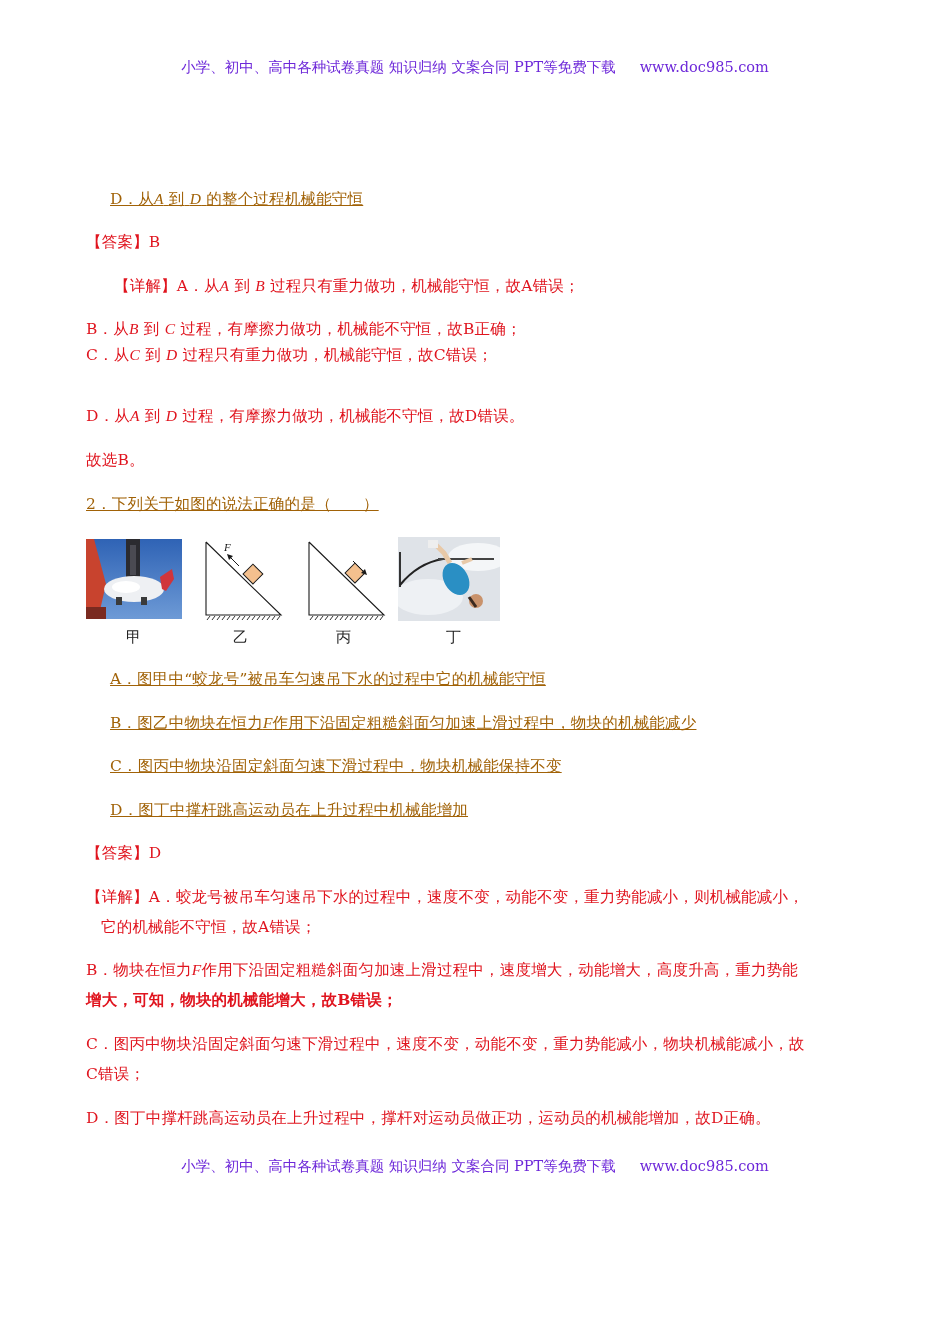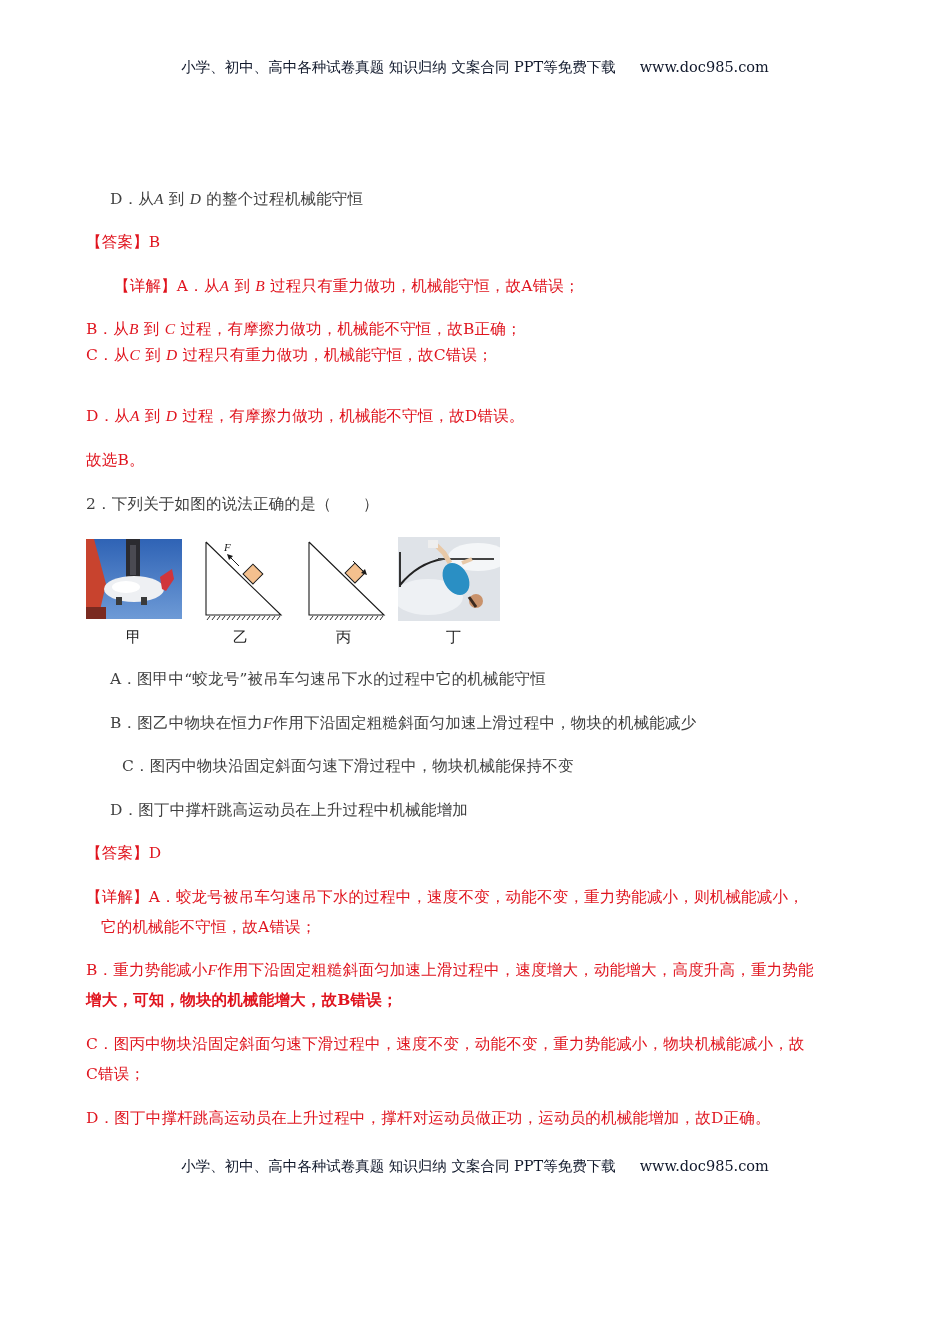--- a/index.html
+++ b/index.html
@@ -1,22 +1,22 @@
 <!DOCTYPE html>
 <html><head>
 <meta charset="utf-8">
 <style>
   html, body { margin: 0; padding: 0; background: #ffffff; }
   body { width: 950px; height: 1344px; position: relative; overflow: hidden;
          font-family: "DejaVu Serif", "Liberation Serif", serif; color: #1a1a1a; }
-  .hdr { position: absolute; left: 0; width: 950px; text-align: center; font-size: 14.5px; color: #0f172a; }
+  .hdr { position: absolute; left: 0; width: 950px; text-align: center; font-size: 14.5px; color: #6d28d9; }
   .hdr .url { margin-left: 24px; }
   .line { position: absolute; font-size: 15.5px; white-space: nowrap; letter-spacing: 0.2px; }
   .red { color: #e0141e; }
-  .blk { color: #404040; }
+  .blk { color: #a16207; text-decoration: underline; }
   i.v { font-style: italic; font-family: "Liberation Serif", serif; }
   .fig { position: absolute; }
   .cap { position: absolute; font-size: 15px; color: #222; }
 </style>
 </head>
 <body>
 
 <div class="hdr" style="top:58px;">
   <span>小学、初中、高中各种试卷真题  知识归纳  文案合同  PPT等免费下载</span><span class="url">www.doc985.com</span>
 </div>
@@ -135,36 +135,36 @@
   <path d="M71,60 L78,70" stroke="#3b2a20" stroke-width="3"></path>
 </svg>
 <div class="cap" style="left:446px; top:628px;">丁</div>
 
 <div class="line blk" style="left:110px; top:669px;text-align:center;">
   <span>A．图甲中“蛟龙号”被吊车匀速吊下水的过程中它的机械能守恒</span>
 </div>
 <div class="line blk" style="left:110px; top:713px;">
   <span>B．图乙中物块在恒力</span><i class="v">F</i><span>作用下沿固定粗糙斜面匀加速上滑过程中，物块的机械能减少</span>
 </div>
-<div class="line blk" style="left:110px; top:756px;margin-left:12px;">
+<div class="line blk" style="left:110px; top:756px;">
   <span>C．图丙中物块沿固定斜面匀速下滑过程中，物块机械能保持不变</span>
 </div>
 <div class="line blk" style="left:110px; top:800px;">
   <span>D．图丁中撑杆跳高运动员在上升过程中机械能增加</span>
 </div>
 
 <div class="line red" style="left:86px; top:843px;">
   <span>【答案】</span><span>D</span>
 </div>
 
 <div class="line red" style="left:86px; top:887px;">【详解】A．蛟龙号被吊车匀速吊下水的过程中，速度不变，动能不变，重力势能减小，则机械能减小，</div>
 <div class="line red" style="left:86px; top:917px;margin-left:15px;">它的机械能不守恒，故A错误；</div>
 
 <div class="line red" style="left:86px; top:960px;">
-  <span>B．重力势能减小</span><i class="v">F</i><span>作用下沿固定粗糙斜面匀加速上滑过程中，速度增大，动能增大，高度升高，重力势能</span>
+  <span>B．物块在恒力</span><i class="v">F</i><span>作用下沿固定粗糙斜面匀加速上滑过程中，速度增大，动能增大，高度升高，重力势能</span>
 </div>
 <div class="line red" style="left:86px; top:990px;font-weight:bold;">增大，可知，物块的机械能增大，故B错误；</div>
 
 <div class="line red" style="left:86px; top:1034px;">C．图丙中物块沿固定斜面匀速下滑过程中，速度不变，动能不变，重力势能减小，物块机械能减小，故</div>
 <div class="line red" style="left:86px; top:1064px;">C错误；</div>
 
 <div class="line red" style="left:86px; top:1108px;">D．图丁中撑杆跳高运动员在上升过程中，撑杆对运动员做正功，运动员的机械能增加，故D正确。</div>
 
 <div class="hdr" style="top:1157px;">
   <span>小学、初中、高中各种试卷真题  知识归纳  文案合同  PPT等免费下载</span><span class="url">www.doc985.com</span>

